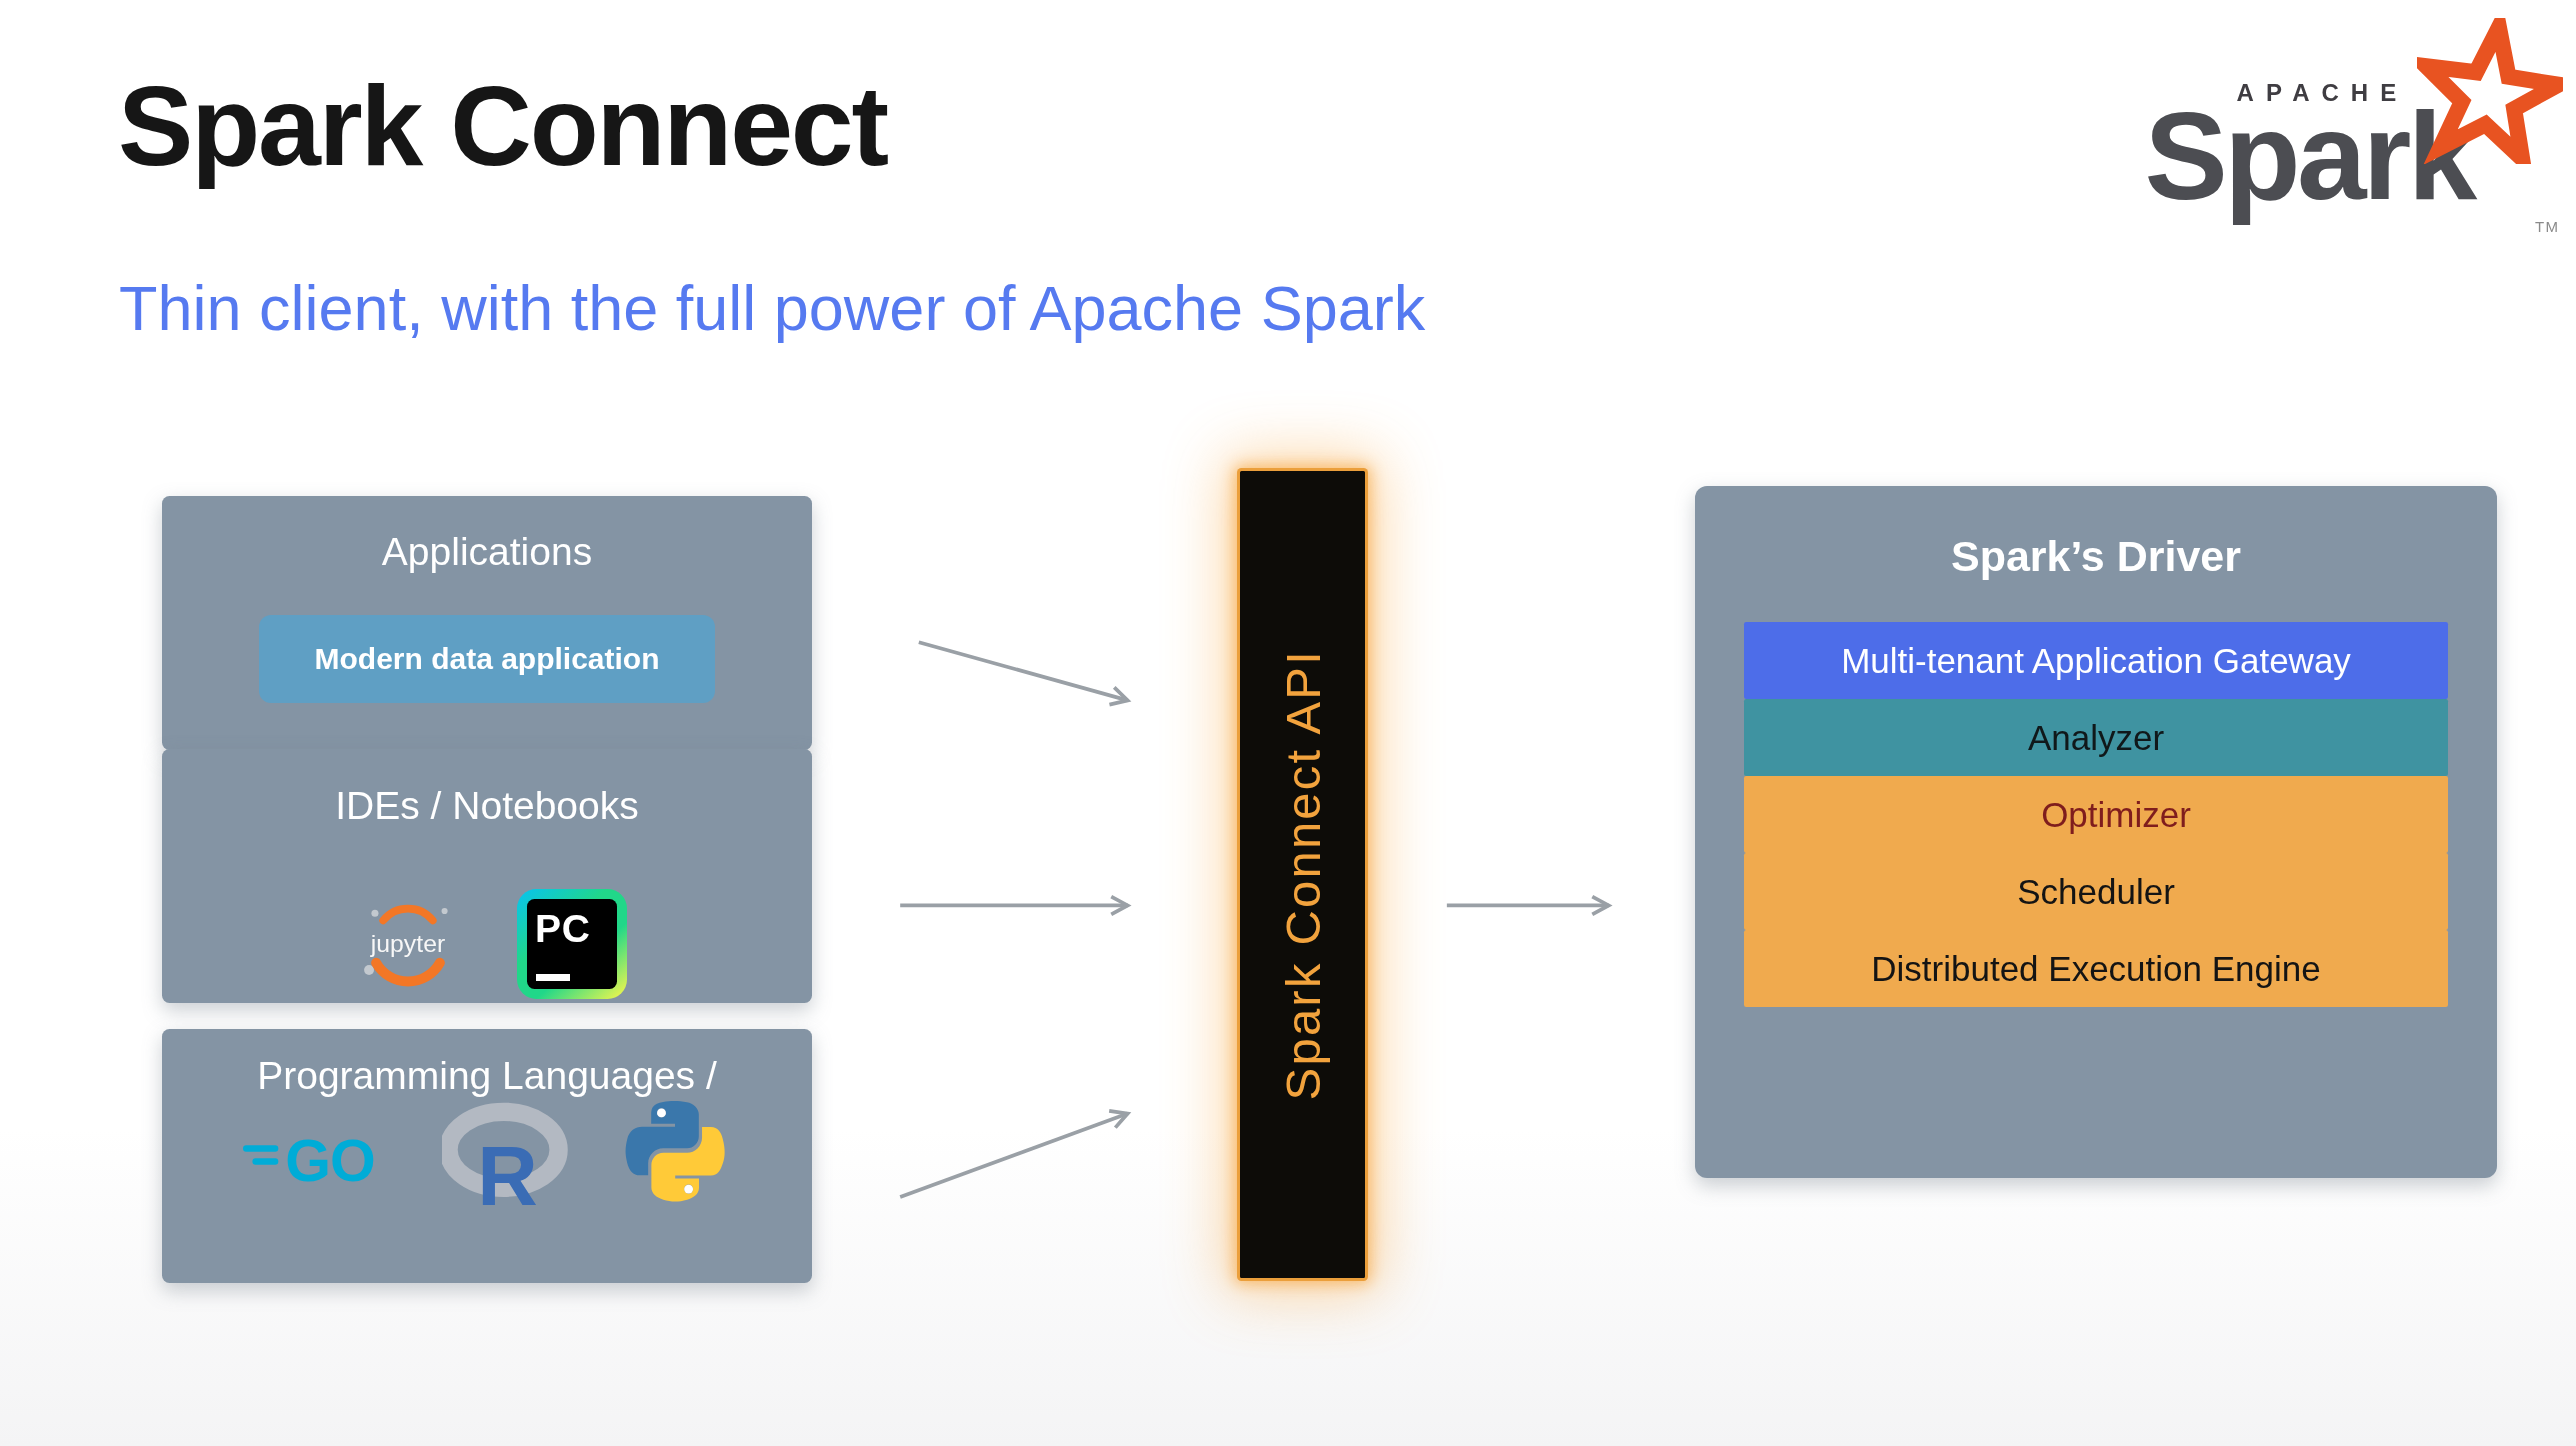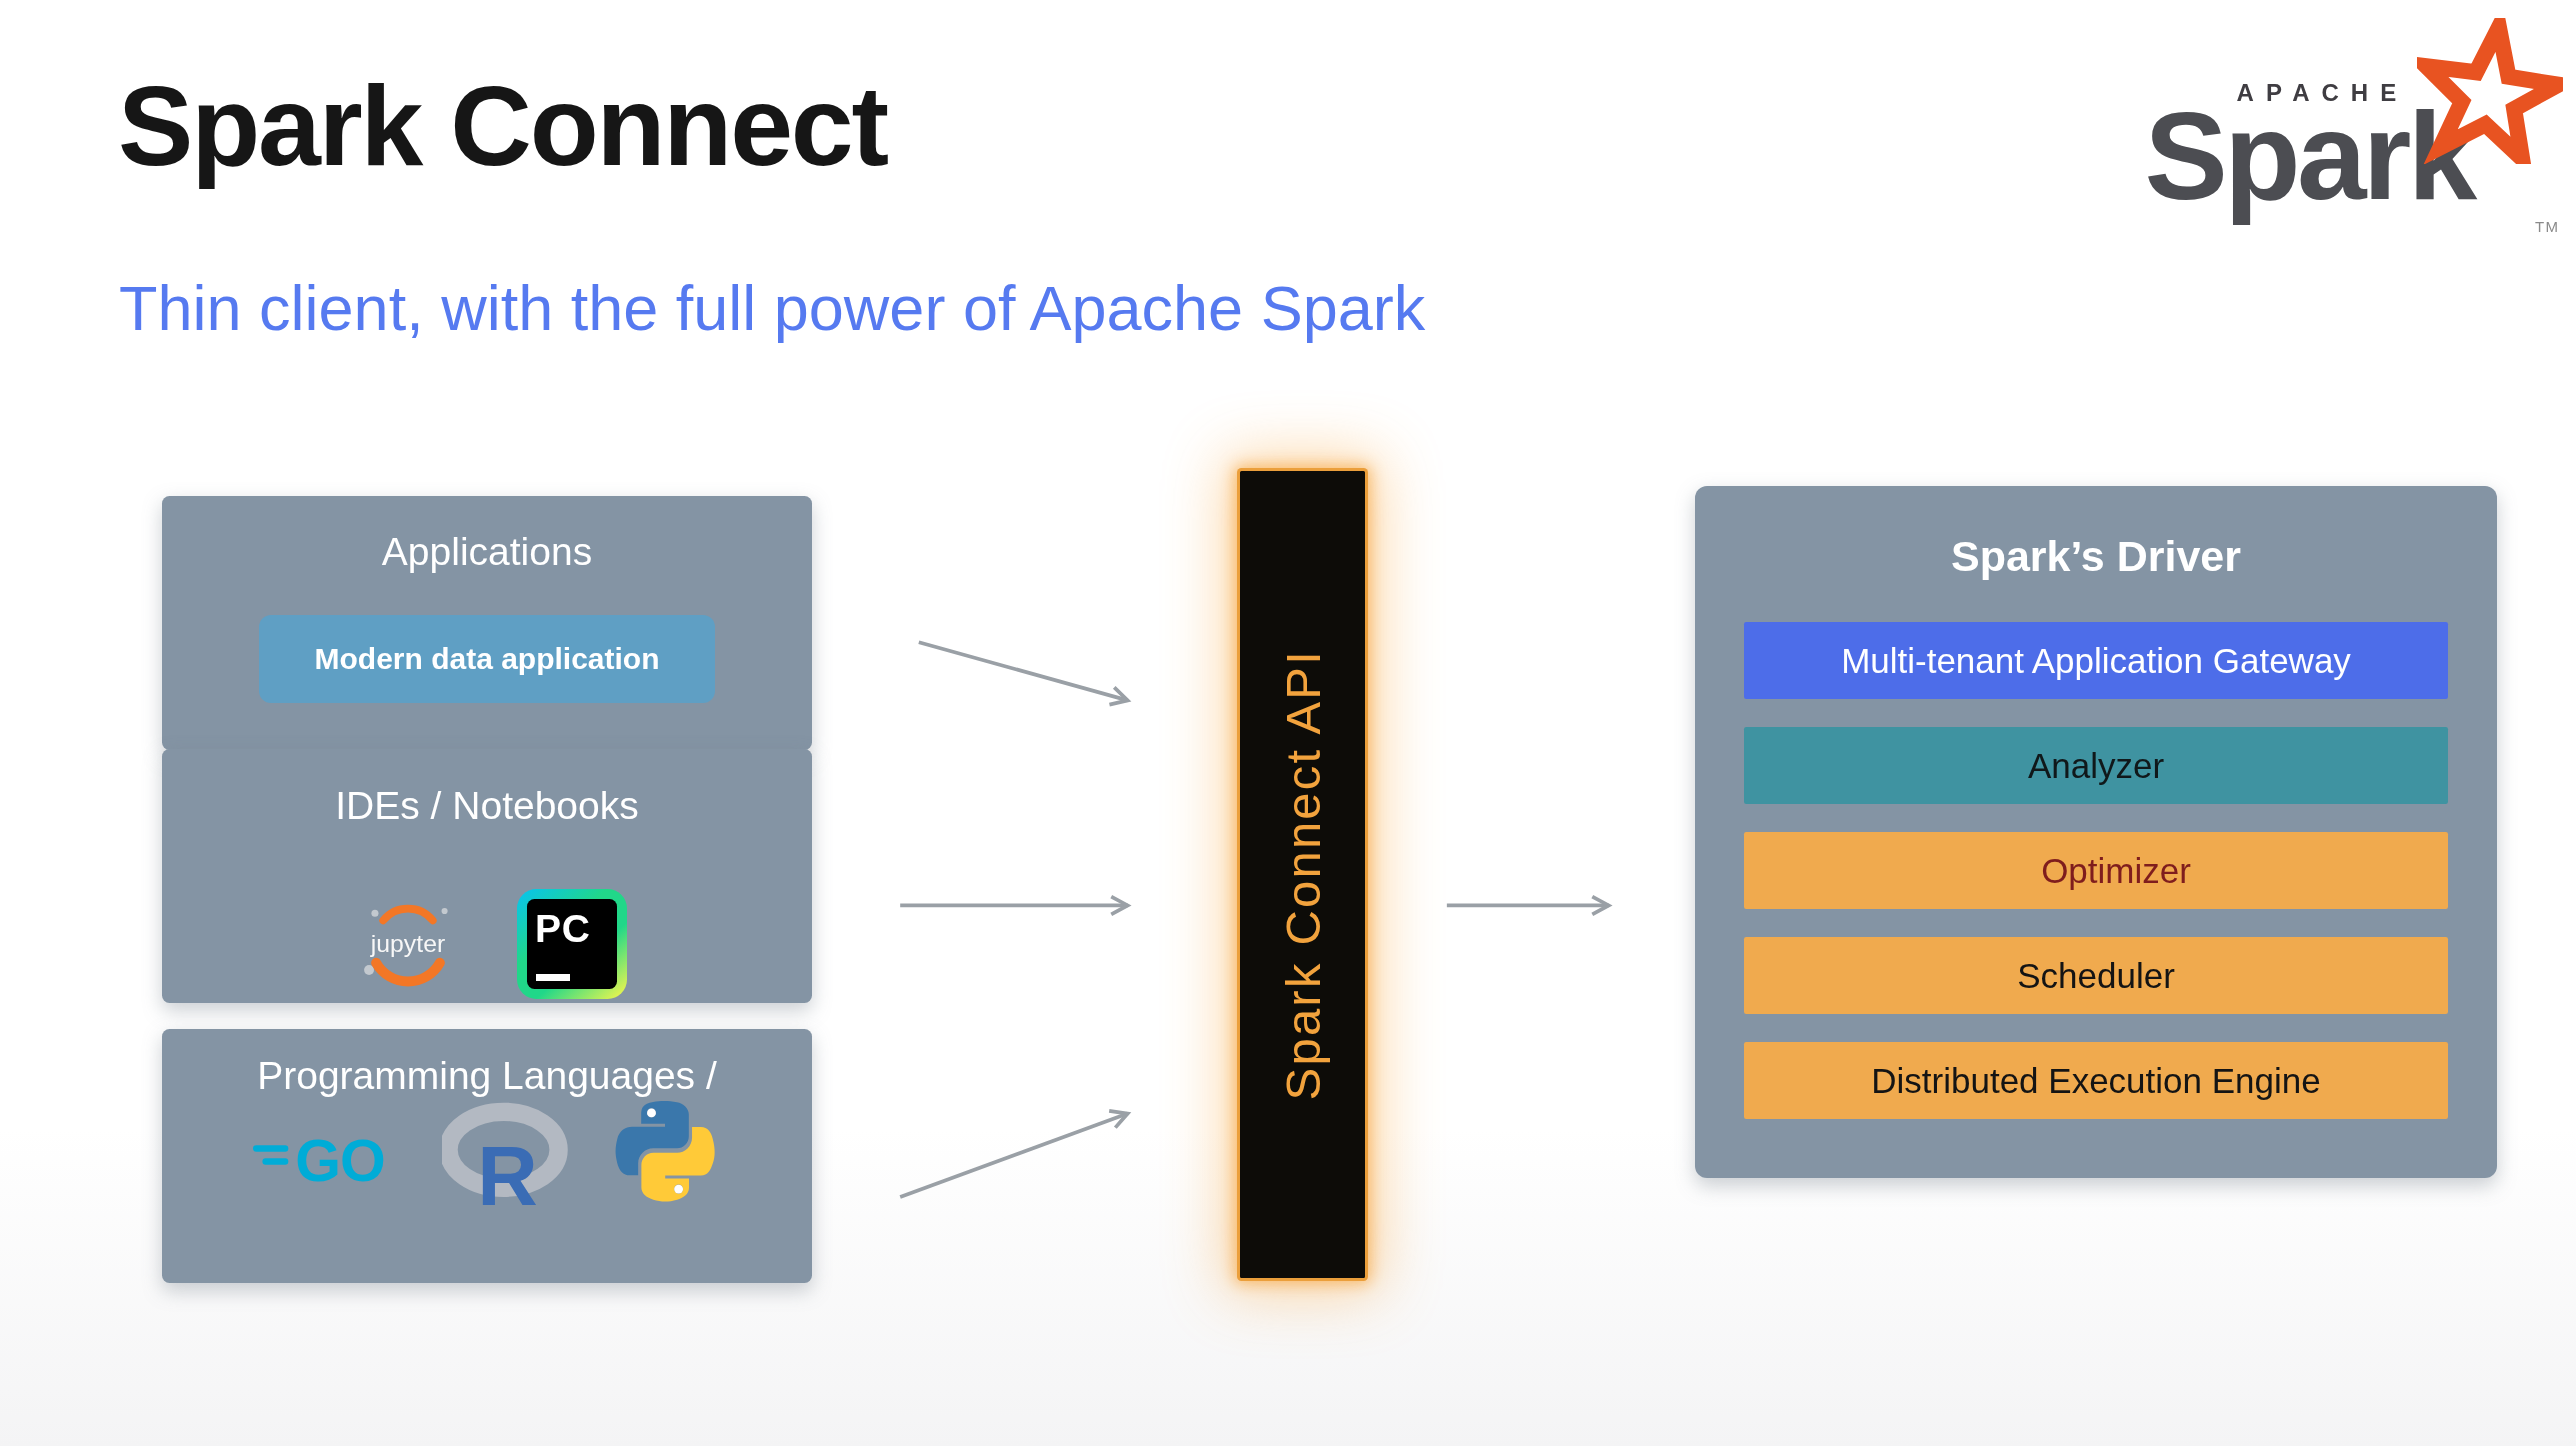--- a/index.html
+++ b/index.html
@@ -73,21 +73,21 @@
     margin-top: 39px;
     width: 456px;
     height: 88px;
     border-radius: 12px;
     display: flex; align-items: center; justify-content: center;
     font-size: 30px; font-weight: 700; color: #ffffff;
   }
 
   .icons-row { display: flex; align-items: center; justify-content: center; }
   #panel-ides .icons-row  { margin-top: 12px; gap: 48px; }
-  #panel-langs .icons-row { margin-top: 1.5px;  gap: 36px; }
+  #panel-langs .icons-row { margin-top: 1.5px;  gap: 46px; }
 
   svg text { font-family: "Liberation Sans", sans-serif; }
 
   
   .pycharm {
     width: 110px; height: 110px; border-radius: 19.4px; position: relative;
     background: linear-gradient(140deg, #07c3f2 0%, #21d789 38%, #21d789 62%, #fcf84a 100%);
   }
   .pycharm .inner { position: absolute; inset: 9.7px; background: #000; border-radius: 7.5px; }
   .pycharm .pc {
@@ -117,21 +117,21 @@
   
   .driver {
     position: absolute;
     left: 1695px; top: 486px; width: 802px; height: 692px;
     border-radius: 12px;
     box-shadow: 0 7.5px 19.4px rgba(110,120,132,.35);
   }
   .driver-title { text-align: center; margin-top: 46px; font-size: 43px; font-weight: 600; color: #ffffff; }
   .driver-bars {
     position: absolute; left: 49px; top: 136px; width: 704px;
-    display: flex; flex-direction: column; gap: 28px;
+    display: flex; flex-direction: column; 
   }
   .driver-bar {
     height: 77px; border-radius: 2.2px;
     display: flex; align-items: center; justify-content: center;
     font-size: 35px; font-weight: 500;
   }
 </style>
 </head>
 <body>
 

